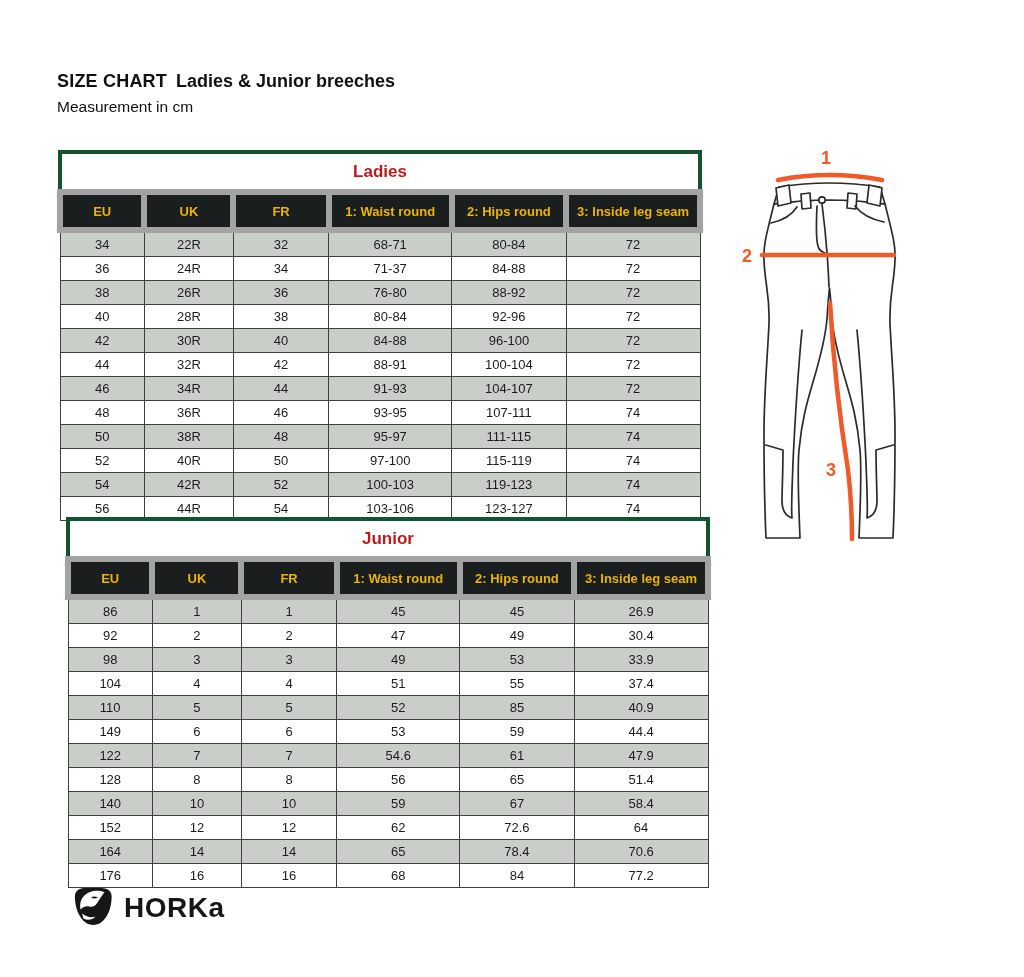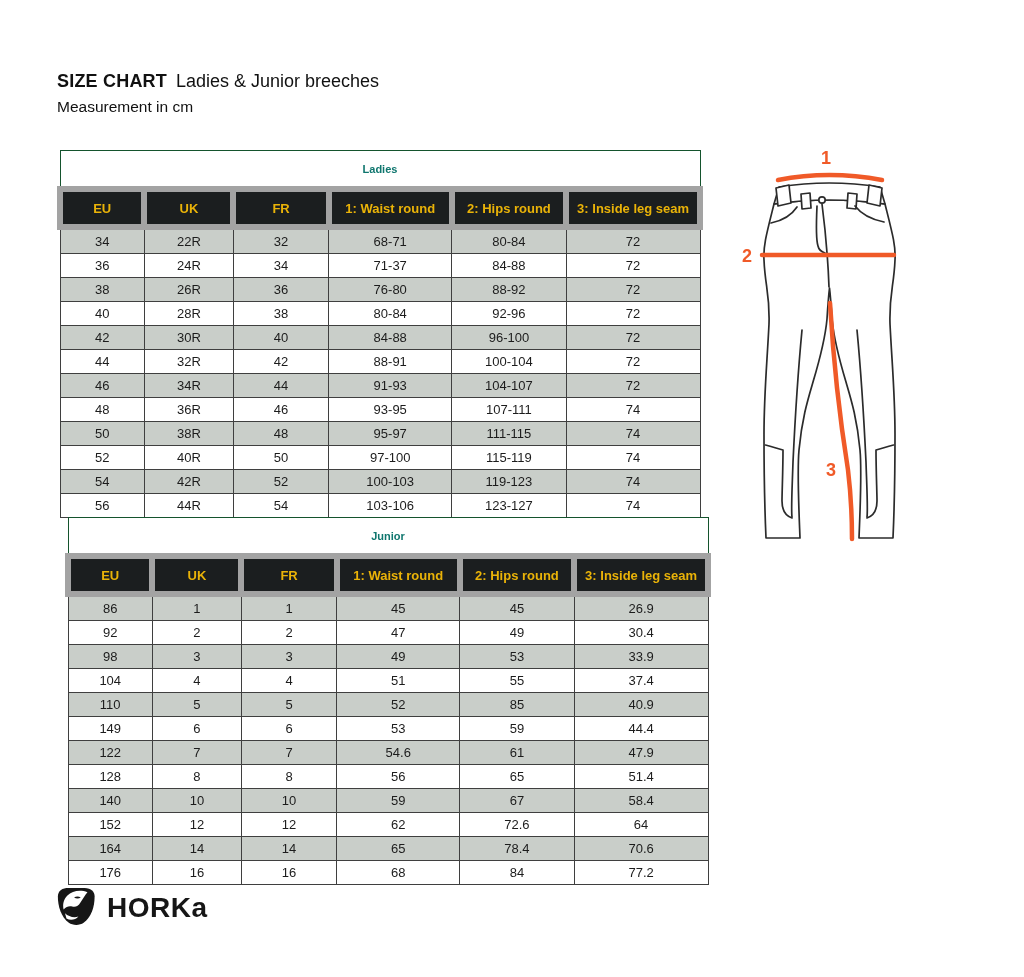--- a/index.html
+++ b/index.html
@@ -8,58 +8,58 @@
     width:1024px;height:977px;
     background:#ffffff;
     font-family:"Liberation Sans", sans-serif;
     color:#1c1c1c;
     overflow:hidden;
   }
   
   .header-block{position:absolute;left:57px;top:70px;}
   .page-title{font-size:18px;line-height:22px;color:#111;}
   .page-title .tbold{font-weight:700;letter-spacing:0.2px;}
-  .page-title .trest{margin-left:9px;font-weight:400;}
+  .page-title .trest{margin-left:9px;font-weight:700;}
   .subtitle{margin-top:6px;font-size:15.5px;color:#111;}
 
   
   .table-wrap{position:absolute;left:57px;width:646px;}
   .table-wrap.ladies{top:150px;}
   .table-wrap.junior{top:517px;padding-left:8px;}
   table.size-table{
     width:100%;
     border-collapse:collapse;
     table-layout:fixed;
     border:1px solid #1f1f1f;
     font-family:"Liberation Sans", sans-serif;
   }
   col.c1{width:13.2%}col.c2{width:13.9%}col.c3{width:14.9%}
   col.c4{width:19.2%}col.c5{width:17.9%}col.c6{width:20.9%}
   .title-row th{
-    height:33px;background:#ffffff;color:#0f766e;
-    font-size:11px;font-weight:700;text-align:center;
-    border:1px solid #14532d;
+    height:33px;background:#ffffff;color:#b91c1c;
+    font-size:17px;font-weight:700;text-align:center;
+    border:4px solid #14532d;
   }
   .head-row th{
     height:30px;background:#1b1e1f;color:#eab308;
     font-size:13px;font-weight:700;text-align:center;
     border:6px solid #a3a3a3;white-space:nowrap;overflow:hidden;
   }
   table.size-table tbody td{
     height:21px;text-align:center;vertical-align:middle;
     font-size:13px;color:#1c1c1c;background:#ffffff;
     border:1px solid #3f3f3f;
   }
   table.size-table tbody tr.shaded td{background:#c9cec9;}
 
   
   .diagram{position:absolute;left:728px;top:136px;width:190px;height:420px;}
 
   
-  .brand{position:absolute;left:55px;top:886px;display:flex;align-items:center;justify-content:center;}
+  .brand{position:absolute;left:72px;top:886px;display:flex;align-items:center;justify-content:center;}
   .brand-mark{width:42px;height:44px;}
   .brand-name{
     margin-left:10px;font-size:28px;font-weight:700;color:#161616;
     letter-spacing:0.5px;line-height:44px;
   }
 </style>
 </head>
 <body>
 
 <div class="sheet">

